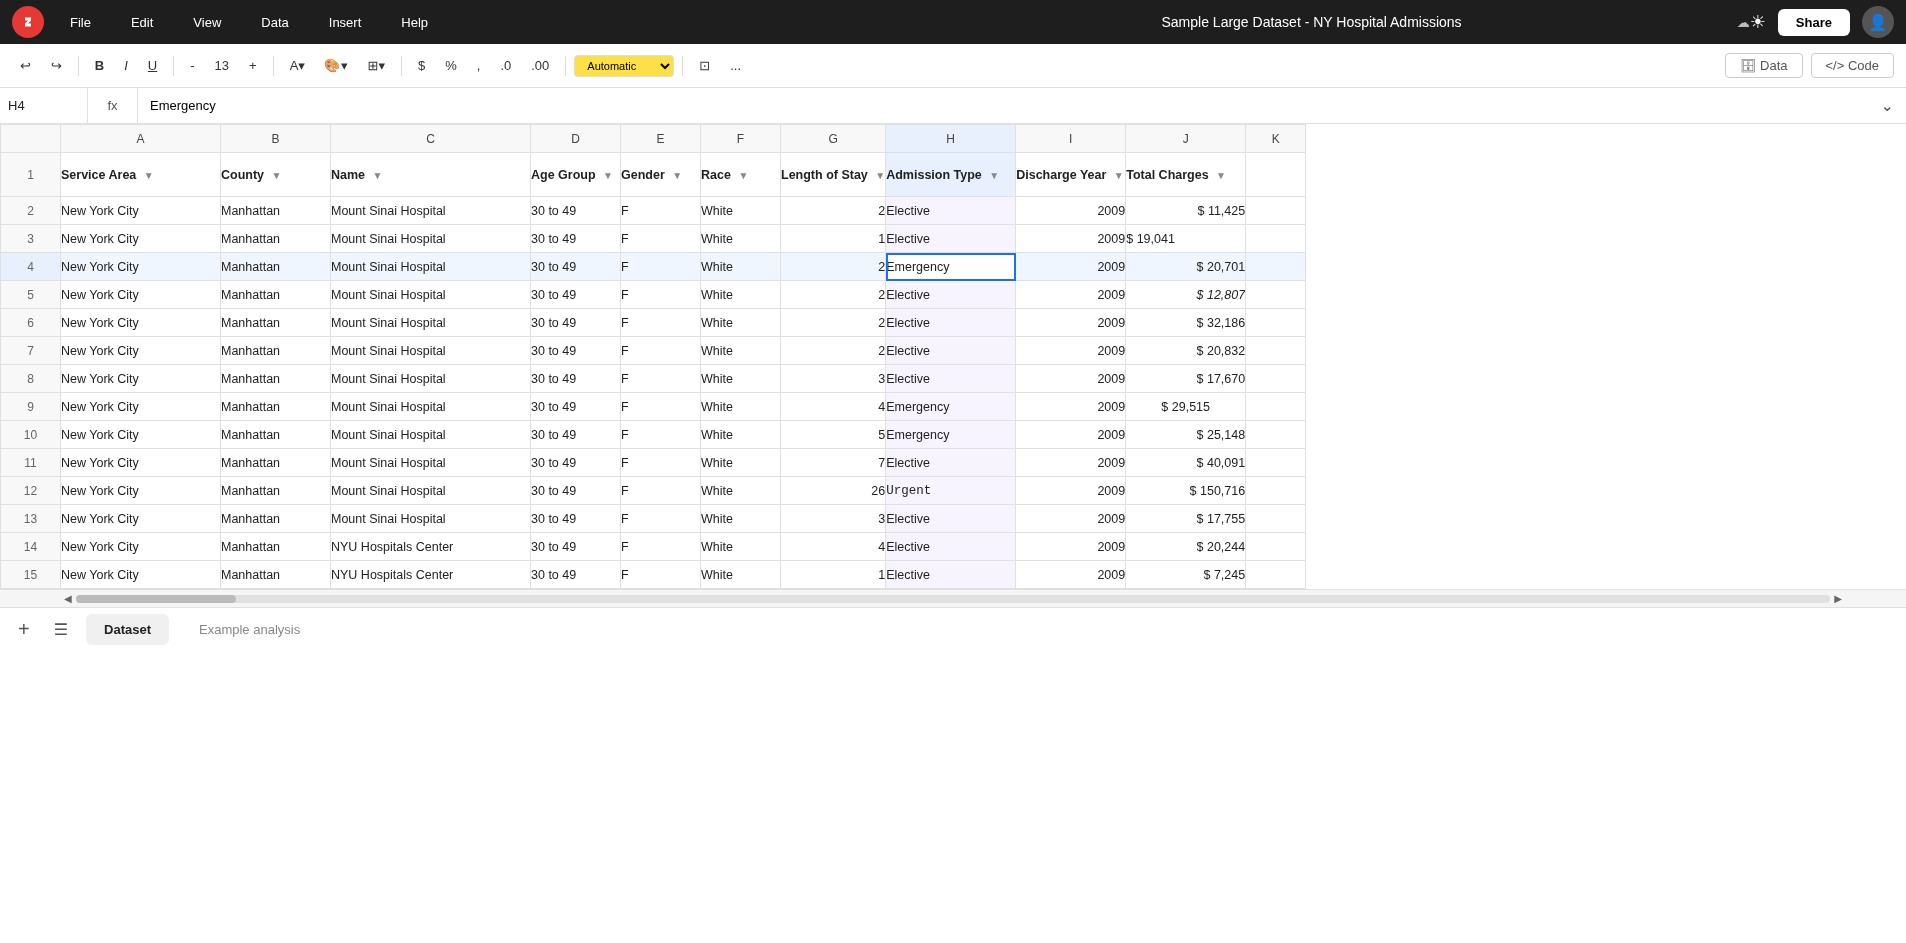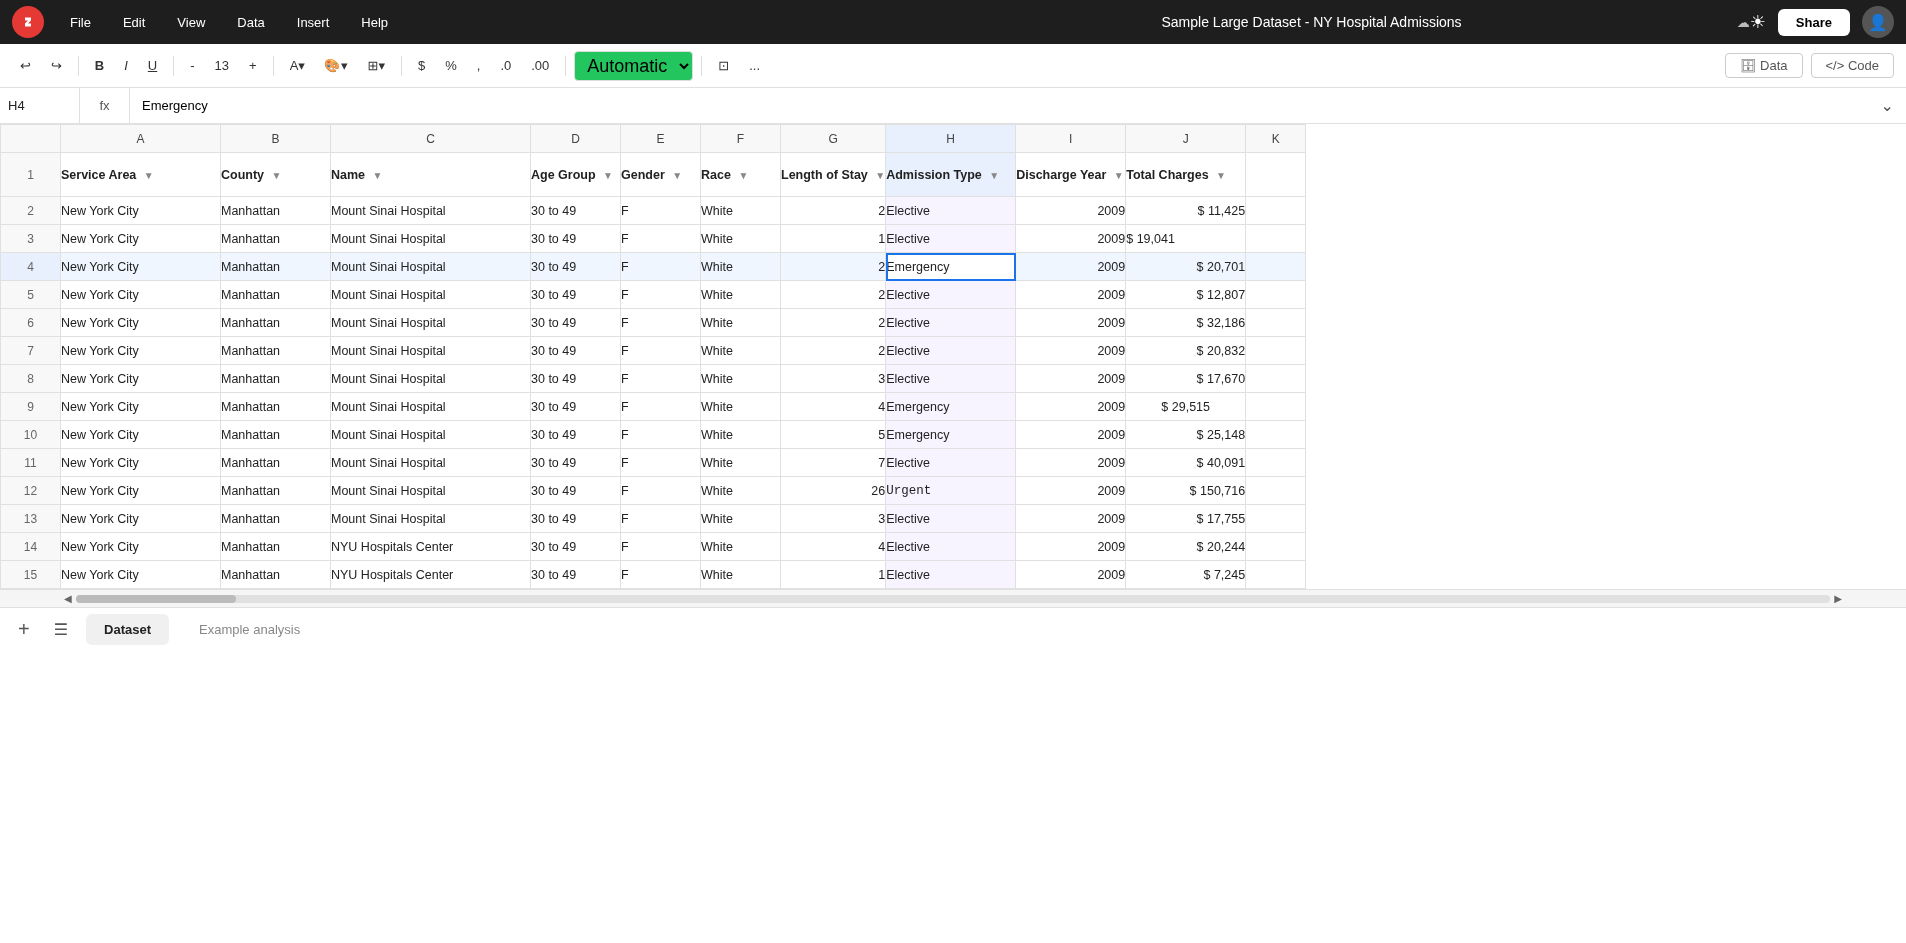--- a/index.html
+++ b/index.html
@@ -5,50 +5,50 @@
     * { box-sizing: border-box; margin: 0; padding: 0; }
     body { font-family: 'Arial', sans-serif; font-size: 13px; background: #fff; color: #222; overflow: hidden; height: 943px; width: 1906px; }
 
     
     .menu-bar {
       display: flex; align-items: center; background: #1e1e1e; color: #fff;
       height: 44px; padding: 0 12px; gap: 0;
     }
     .menu-logo { width: 32px; height: 32px; border-radius: 50%; background: #e53935; display: flex; align-items: center; justify-content: center; margin-right: 16px; flex-shrink: 0; }
     .menu-logo svg { width: 18px; height: 18px; }
-    .menu-items { display: flex; gap: 12px; flex: 1; }
+    .menu-items { display: flex; gap: 20px; flex: 1; }
     .menu-item { padding: 6px 10px; cursor: pointer; border-radius: 4px; font-size: 13px; color: #fff; }
     .menu-title { flex: 1; text-align: center; font-size: 14px; font-weight: 500; color: #fff; }
     .menu-cloud { margin-left: 8px; opacity: 0.7; }
     .menu-right { display: flex; align-items: center; gap: 12px; }
     .menu-sun { font-size: 18px; cursor: pointer; }
     .share-btn { background: #fff; color: #000; border: none; border-radius: 6px; padding: 6px 18px; font-size: 13px; font-weight: 600; cursor: pointer; }
     .user-icon { width: 32px; height: 32px; border-radius: 50%; background: #555; display: flex; align-items: center; justify-content: center; color: #fff; font-size: 16px; cursor: pointer; }
 
     
     .toolbar {
       display: flex; align-items: center; background: #fff; border-bottom: 1px solid #e0e0e0;
       height: 44px; padding: 0 12px; gap: 4px;
     }
     .tb-btn { padding: 4px 8px; border: none; background: none; cursor: pointer; font-size: 13px; border-radius: 3px; color: #333; }
     .tb-sep { width: 1px; height: 20px; background: #ddd; margin: 0 4px; }
     .tb-bold { font-weight: 700; }
     .tb-italic { font-style: italic; }
     .tb-underline { text-decoration: underline; }
-    .format-select { border: 1px solid #ddd; border-radius: 4px; padding: 3px 8px; font-size: 18px; background: #22c55e; cursor: pointer; min-width: 100px; }
+    .format-select { border: 1px solid #ddd; border-radius: 4px; padding: 3px 8px; font-size: 11px; background: #fde047; cursor: pointer; min-width: 100px; }
     .tb-right { margin-left: auto; display: flex; gap: 4px; }
     .data-code-btn { display: flex; align-items: center; gap: 8px; }
     .mode-btn { padding: 4px 14px; border: 1px solid #ccc; border-radius: 4px; background: #fff; font-size: 13px; cursor: pointer; color: #555; }
 
     
     .formula-bar {
       display: flex; align-items: center; background: #fff; border-bottom: 1px solid #e0e0e0;
       height: 36px; padding: 0 0 0 0;
     }
-    .cell-ref { width: 80px; text-align: center; font-size: 13px; border-right: 1px solid #e0e0e0; padding: 0 8px; flex-shrink: 0; height: 100%; display: flex; align-items: center; }
+    .cell-ref { width: 88px; text-align: center; font-size: 13px; border-right: 1px solid #e0e0e0; padding: 0 8px; flex-shrink: 0; height: 100%; display: flex; align-items: center; }
     .fx-icon { width: 50px; text-align: center; font-size: 13px; color: #555; border-right: 1px solid #e0e0e0; padding: 0 8px; flex-shrink: 0; height: 100%; display: flex; align-items: center; justify-content: center; }
     .formula-input { flex: 1; border: none; outline: none; padding: 0 12px; font-size: 13px; }
     .formula-expand { margin-left: auto; padding: 0 12px; color: #555; cursor: pointer; font-size: 16px; }
 
     
     .spreadsheet-container { display: flex; flex-direction: column; flex: 1; overflow: hidden; }
     .spreadsheet-wrapper { overflow: auto; flex: 1; position: relative; }
 
     .grid-table { border-collapse: collapse; table-layout: fixed; }
     .grid-table th, .grid-table td { border: 1px solid #e0e0e0; padding: 0; white-space: nowrap; overflow: hidden; text-overflow: ellipsis; }
@@ -296,21 +296,21 @@
             <td class="row-num">5</td>
             <td class="data-cell">New York City</td>
             <td class="data-cell">Manhattan</td>
             <td class="data-cell">Mount Sinai Hospital</td>
             <td class="data-cell">30 to 49</td>
             <td class="data-cell">F</td>
             <td class="data-cell">White</td>
             <td class="data-cell" style="text-align: right;">2</td>
             <td class="data-cell" style="background: rgb(248, 244, 255);">Elective</td>
             <td class="data-cell" style="text-align: right;">2009</td>
-            <td class="data-cell" style="text-align: right;">$   12,807</td>
+            <td class="data-cell" style="text-align: right; font-style: italic;">$   12,807</td>
             <td class="data-cell"></td>
           </tr>
           <tr>
             <td class="row-num">6</td>
             <td class="data-cell">New York City</td>
             <td class="data-cell">Manhattan</td>
             <td class="data-cell">Mount Sinai Hospital</td>
             <td class="data-cell">30 to 49</td>
             <td class="data-cell">F</td>
             <td class="data-cell">White</td>

